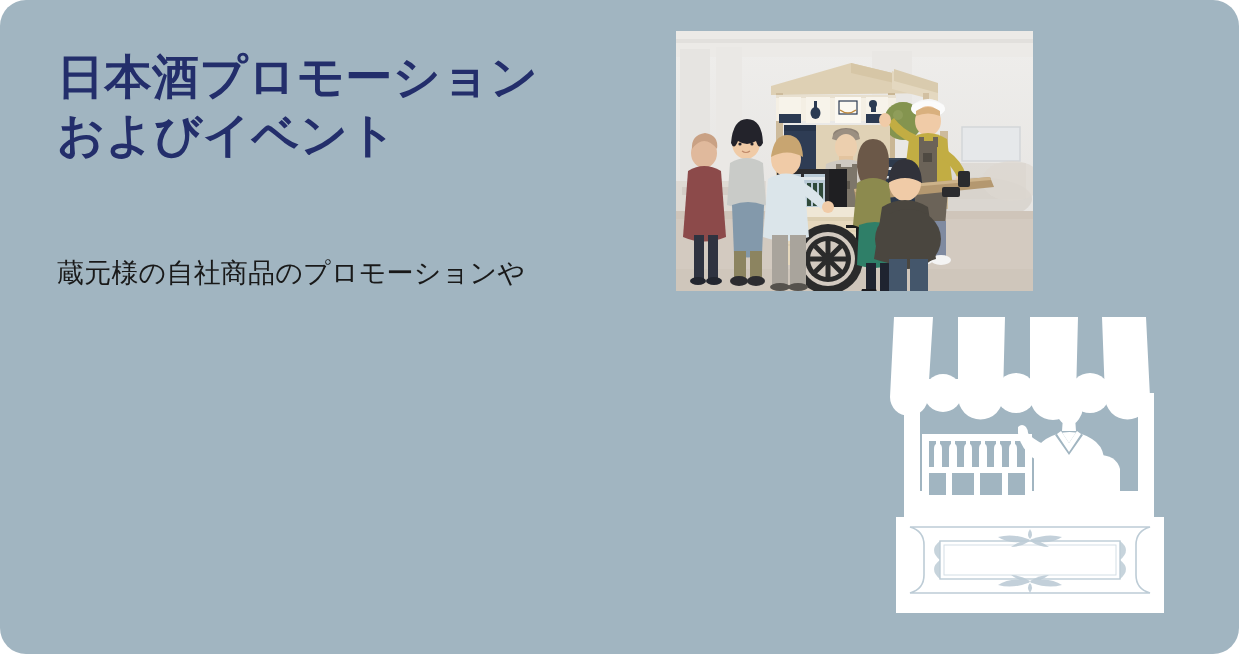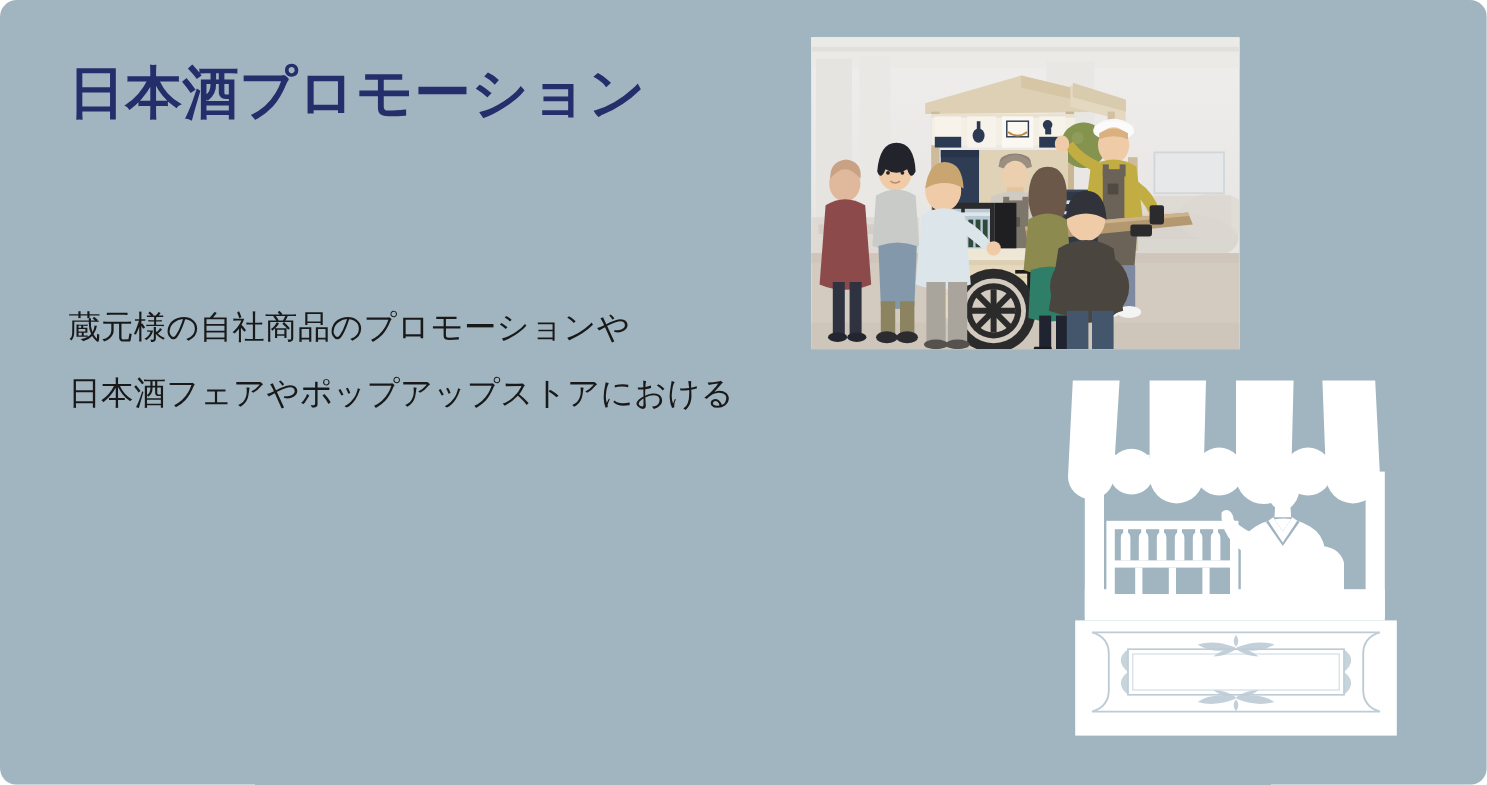--- a/index.html
+++ b/index.html
@@ -9,21 +9,21 @@
   }
   body {
     font-family: "Liberation Sans", sans-serif;
   }
   #card {
     position: relative;
     width: 1239px;
     height: 654px;
     box-sizing: border-box;
     background: #a1b5c1;
-    border-radius: 14px;
+    border-radius: 26px;
     overflow: hidden;
   }
   
   #title-block {
     position: absolute;
     left: 57px;
     top: 48px;
     width: 620px;
   }
   .title-line {
@@ -70,25 +70,25 @@
   }
   #stall-icon svg { display: block; }
 </style>
 </head>
 <body>
 
 <div id="card">
 
   <div id="title-block">
     <div class="title-line">日本酒プロモーション</div>
+    <div class="title-line">およびイベント</div>
   </div>
 
   <div id="body-block">
     <div class="body-line">蔵元様の自社商品のプロモーションや</div>
-    <div class="body-line">日本酒フェアやポップアップストアにおける</div>
   </div>
 
   <div id="photo-frame">
     <svg width="357" height="260" viewBox="0 0 357 260" xmlns="http://www.w3.org/2000/svg">
       <defs>
         <linearGradient id="wallg" x1="0" y1="0" x2="0" y2="1">
           <stop offset="0" stop-color="#efeeec"></stop>
           <stop offset="1" stop-color="#e3e1de"></stop>
         </linearGradient>
       </defs>

